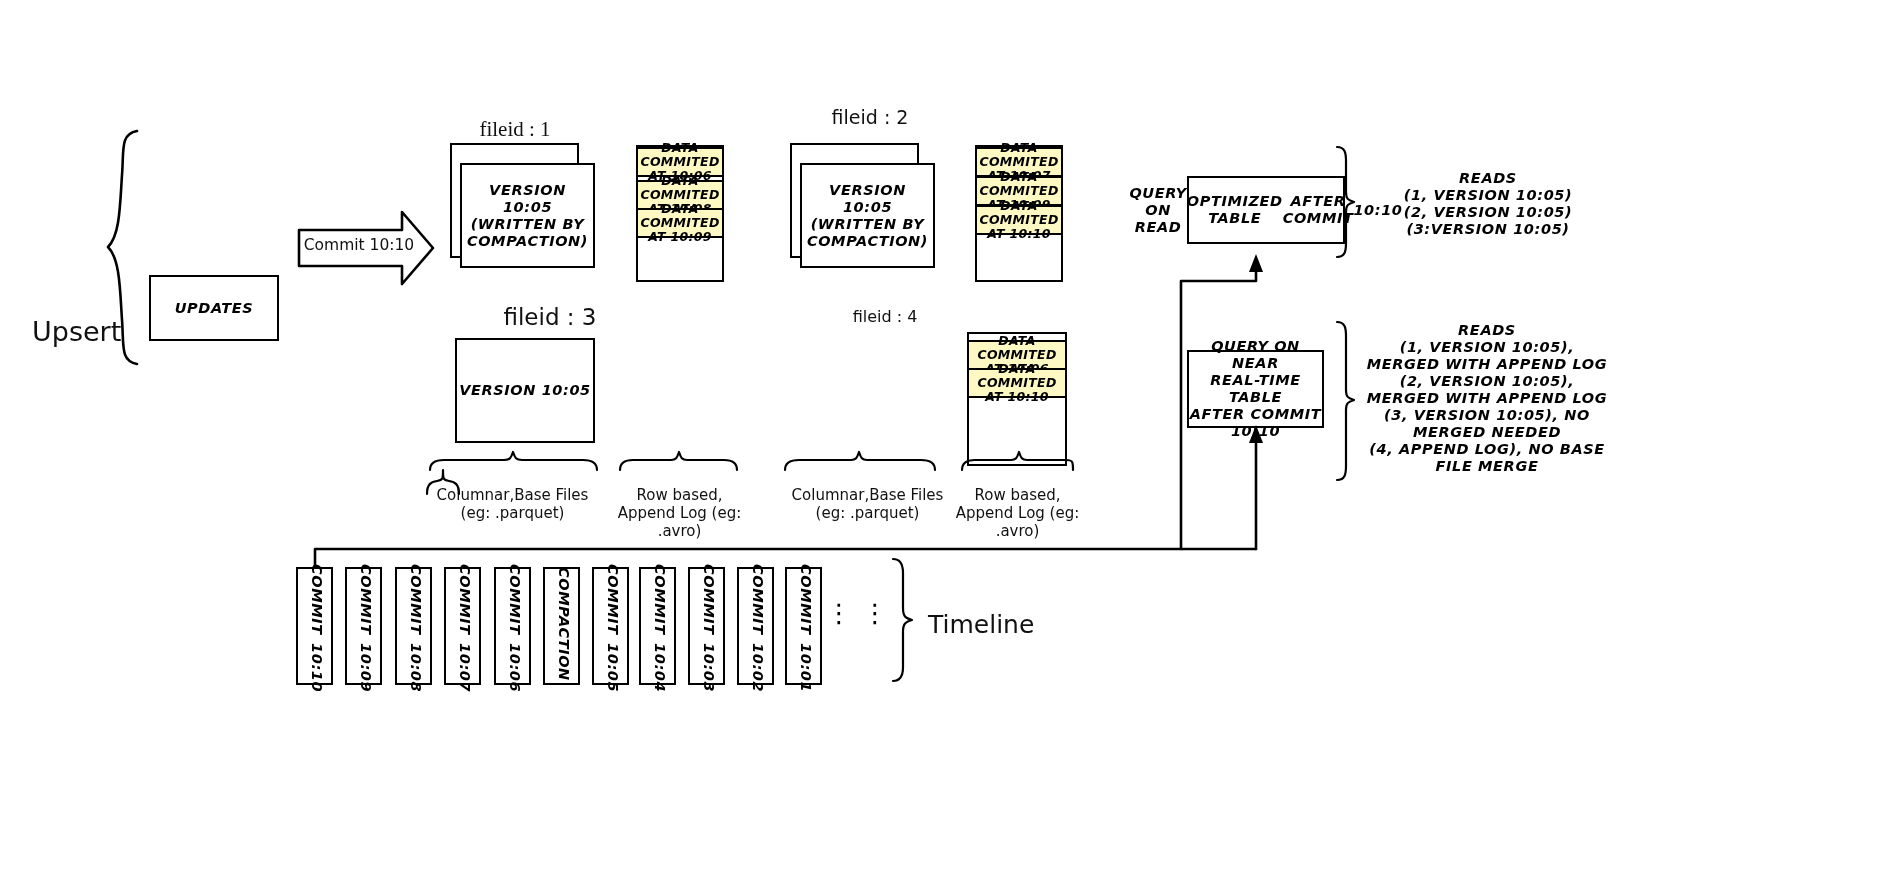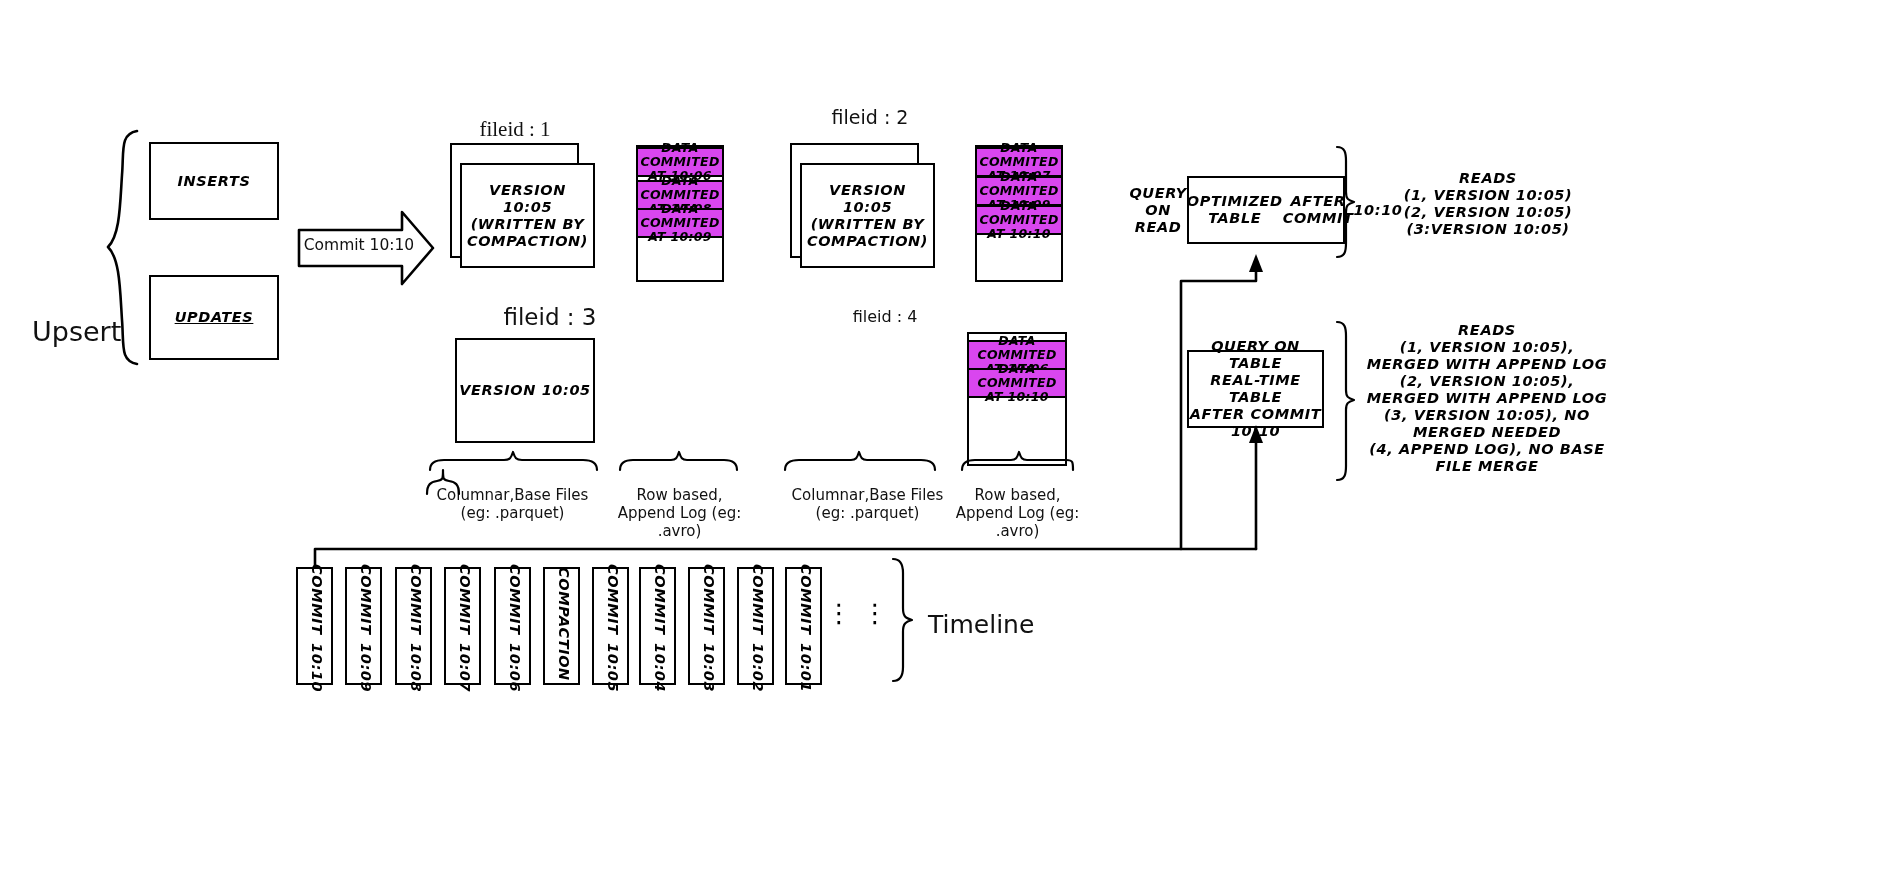--- a/index.html
+++ b/index.html
@@ -10,44 +10,41 @@
   .title{left:0;top:40px;width:1900px;text-align:center;font-size:25px;font-family:"DejaVu Sans",sans-serif;letter-spacing:.4px;color:#111;}
   .lbl-hand{font-family:"DejaVu Sans",sans-serif;font-weight:bold;font-style:italic;font-size:14.5px;line-height:17px;letter-spacing:.6px;text-align:center;color:#000;}
   .lbl-hand.small{font-size:12.5px;line-height:14px;letter-spacing:.3px;}
   .lbl-note{font-family:"DejaVu Sans",sans-serif;font-size:15px;line-height:18px;text-align:center;color:#111;}
 
   .box{border:2.5px solid #000;background:#fff;box-sizing:border-box;}
   .boxcentre{display:flex;align-items:center;justify-content:center;}
 
   .upsert-word{font-family:"DejaVu Sans",sans-serif;font-size:27px;color:#111;margin-top:34px;}
 
-  .logcell{border:2.5px solid #000;box-sizing:border-box;background:#d946ef;display:flex;align-items:center;justify-content:center;}
+  .logcell{border:2.5px solid #000;box-sizing:border-box;background:#fef9c3;display:flex;align-items:center;justify-content:center;}
 
   .vtext{writing-mode:vertical-rl;text-orientation:mixed;white-space:nowrap;}
 
   .dots{font-size:26px;line-height:10px;letter-spacing:0;color:#000;text-align:center;}
 
   svg.overlay{position:absolute;left:0;top:0;width:1900px;height:880px;pointer-events:none;}
   .ink{fill:none;stroke:#000;stroke-width:2.6;stroke-linecap:round;stroke-linejoin:round;}
   .ink-thin{fill:none;stroke:#000;stroke-width:2.2;stroke-linecap:round;stroke-linejoin:round;}
   .solidfill{fill:#000;stroke:none;}
 </style>
 </head>
 <body>
 
 <div class="stage">
 
 
   <div class="abs upsert-word" style="left:32px;top:282px;width:120px;text-align:left;">Upsert</div>
 
-  <div class="abs box boxcentre" style="left:149px;top:142px;width:130px;height:78px;">
-    <span class="lbl-hand">INSERTS</span>
-  </div>
-
-  <div class="abs box boxcentre" style="left:149px;top:275px;width:130px;height:85px;text-decoration:underline;">
+
+  <div class="abs box boxcentre" style="left:149px;top:275px;width:130px;height:66px;">
     <span class="lbl-hand">UPDATES</span>
   </div>
 
   <div class="abs lbl-note" style="left:300px;top:236px;width:118px;font-size:15.5px;">Commit 10:10</div>
 
   <div class="abs lbl-note" style="left:420px;top:120px;width:190px;font-size:21px;font-family:Liberation Serif, serif;">fileid : 1</div>
 
   <div class="abs box" style="left:450px;top:143px;width:129px;height:115px;"></div>
   <div class="abs box boxcentre" style="left:460px;top:163px;width:135px;height:105px;flex-direction:column;">
     <span class="lbl-hand">VERSION 10:05</span>
@@ -133,21 +130,21 @@
   </div>
 
   <div class="abs box boxcentre" style="left:1187px;top:176px;width:158px;height:68px;flex-direction:row;">
     <span class="lbl-hand">QUERY ON READ</span>
     <span class="lbl-hand">OPTIMIZED TABLE</span>
     <span class="lbl-hand">AFTER COMMIT</span>
     <span class="lbl-hand">10:10</span>
   </div>
 
   <div class="abs box boxcentre" style="left:1187px;top:350px;width:137px;height:78px;flex-direction:column;">
-    <span class="lbl-hand">QUERY ON TABLE</span>
+    <span class="lbl-hand">QUERY ON NEAR</span>
     <span class="lbl-hand">REAL-TIME TABLE</span>
     <span class="lbl-hand">AFTER COMMIT</span>
     <span class="lbl-hand">10:10</span>
   </div>
 
   <div class="abs lbl-hand" style="left:1368px;top:170px;width:240px;">
     <div>READS</div>
     <div>(1, VERSION 10:05)</div>
     <div>(2, VERSION 10:05)</div>
     <div>(3:VERSION 10:05)</div>

